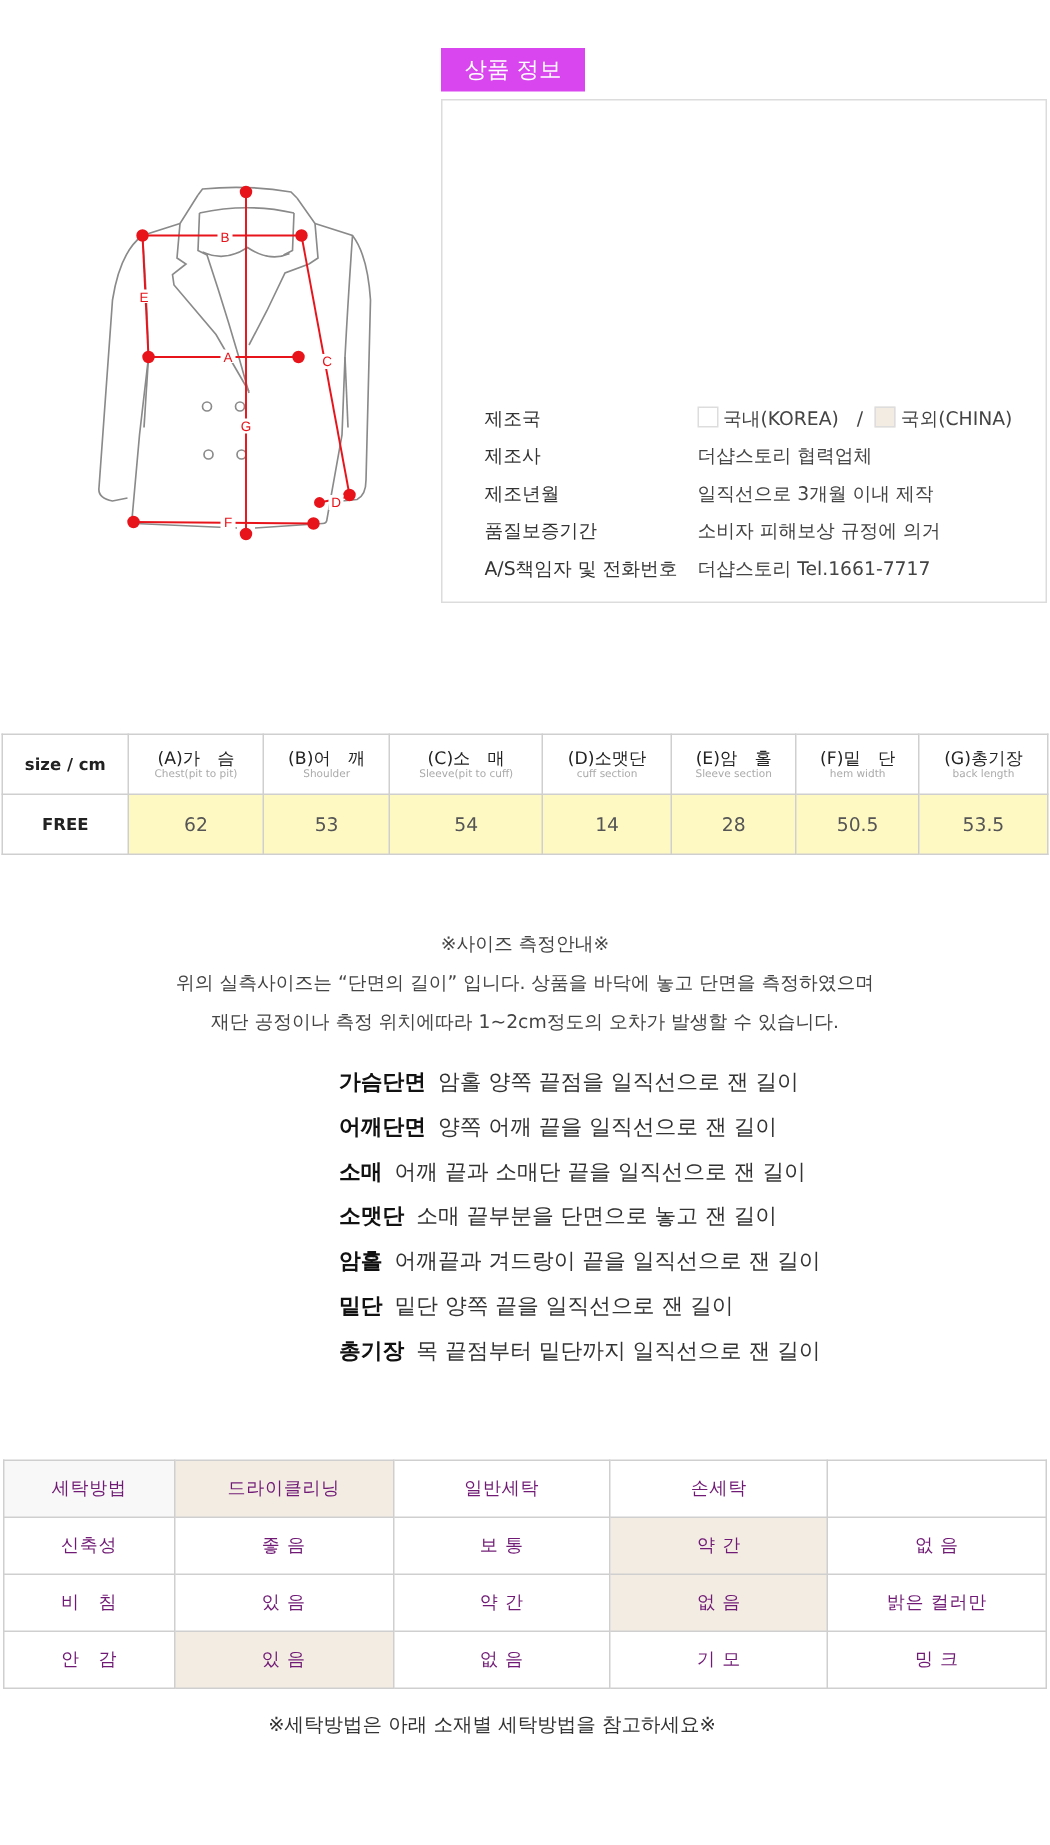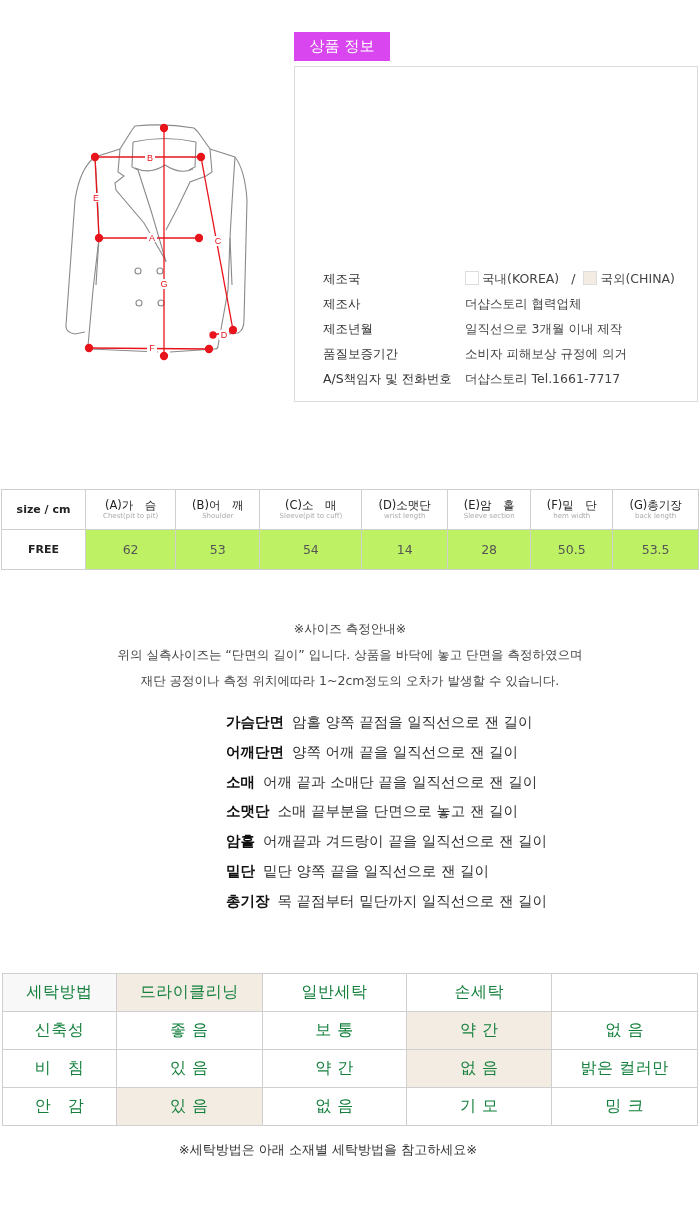--- a/index.html
+++ b/index.html
@@ -29,38 +29,38 @@
   .info-value { position: absolute; left: 120px; font-size: 12.5px; color: #444; }
   .info-label2 { position: absolute; left: 28px; font-size: 12.5px; color: #333; }
   .info-value2 { position: absolute; left: 170px; font-size: 12.5px; color: #444; white-space: nowrap; }
   .swatch { display: inline-block; width: 14px; height: 14px; border: 1px solid #ddd; vertical-align: -2px; margin-right: 3px; }
 
   
   table { border-collapse: collapse; }
   .size-table { position: absolute; left: 1px; top: 489px; width: 698px; }
   .size-table td { border: 1px solid #cfcfcf; text-align: center; vertical-align: middle; }
   .size-table .hrow td { height: 40px; background: #fff; }
-  .size-table .drow td { height: 40px; background: #bef264; font-size: 12.5px; color: #555; }
+  .size-table .drow td { height: 40px; background: #fef9c3; font-size: 12.5px; color: #555; }
   .size-table .drow td.first { background: #fff; color: #222; font-weight: bold; font-size: 11px; }
   .size-table .hrow td.first { font-size: 11px; color: #222; font-weight: bold; }
   .h-main { display: block; font-size: 11.5px; color: #222; line-height: 14px; }
   .h-sub { display: block; font-size: 7px; color: #aaa; line-height: 9px; }
 
   
   .notice { position: absolute; left: 0; width: 700px; text-align: center; font-size: 12.5px; color: #444; }
 
   
   .defs { position: absolute; left: 182px; top: 708px; margin-left: 44px; }
   .def-row { height: 29.8px; line-height: 29.8px; font-size: 14.5px; color: #333; white-space: nowrap; }
   .def-term { font-weight: bold; color: #111; margin-right: 8px; }
 
   
   .wash-table { position: absolute; left: 2px; top: 973px; width: 696px; }
   .wash-table td {
-    border: 1px solid #cfcfcf; text-align: center; font-size: 16px; color: #15803d;
+    border: 1px solid #cfcfcf; text-align: center; font-size: 12px; color: #701a75;
     height: 38px; background: #fff; letter-spacing: 0.5px;
   }
   .wash-table td.hl { background: #f3ece3; }
   .wash-table td.hd { background: #f8f8f8; }
 
   .footnote { position: absolute; left: 0; top: 1141px; width: 656px; text-align: center; font-size: 13px; color: #333; }
 </style>
 </head>
 <body>
 
@@ -164,21 +164,21 @@
     <td>
           <span class="h-main">(B)어　깨</span>
           <span class="h-sub">Shoulder</span>
         </td>
     <td>
           <span class="h-main">(C)소　매</span>
           <span class="h-sub">Sleeve(pit to cuff)</span>
         </td>
     <td>
           <span class="h-main">(D)소맷단</span>
-          <span class="h-sub">wrist length</span>
+          <span class="h-sub">cuff section</span>
         </td>
     <td>
           <span class="h-main">(E)암　홀</span>
           <span class="h-sub">Sleeve section</span>
         </td>
     <td>
           <span class="h-main">(F)밑　단</span>
           <span class="h-sub">hem width</span>
         </td>
     <td>

